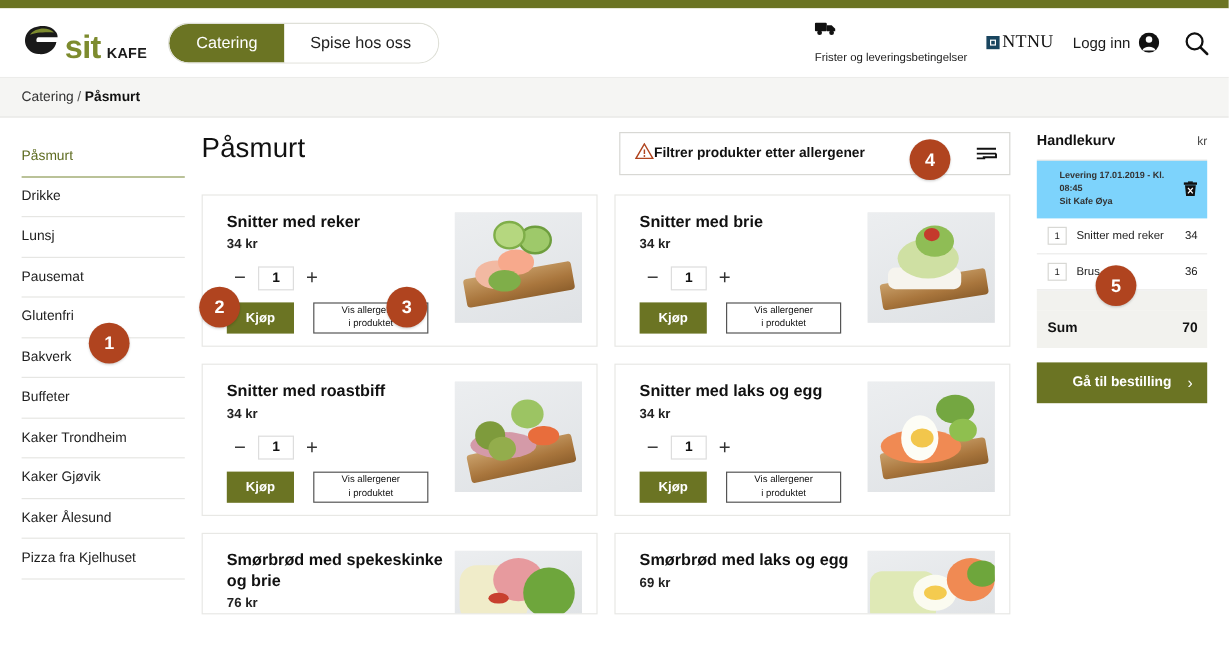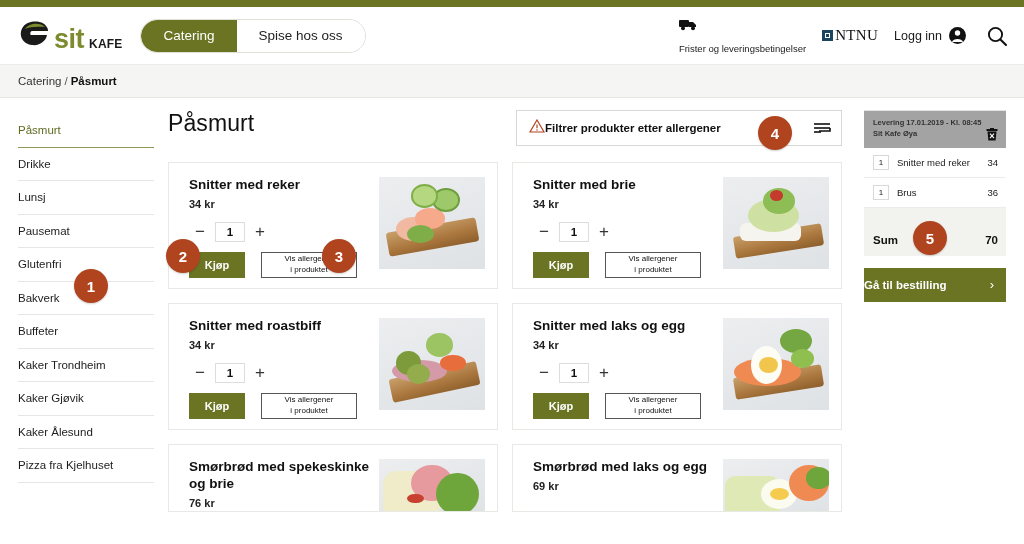--- a/index.html
+++ b/index.html
@@ -163,21 +163,21 @@
   }
   .card.short .card-img { height: 60px; }
 
   
   .cart { width: 170px; flex: 0 0 170px; padding: 12px 18px 0 10px; }
   .cart-head { display:flex; align-items:baseline; padding-bottom: 9px; }
   .cart-title { font-size: 12px; font-weight:700; color:#111; }
   .cart-kr { margin-left:auto; font-size: 10px; color:#444; }
   .cart-box { border-top:1px solid #e4e4e0; }
   .deliv {
-    background:#a3a3a3; padding: 7px 8px 8px 9px; display:flex; align-items:flex-end;
+    background:#7dd3fc; padding: 7px 8px 8px 19px; display:flex; align-items:center;
   }
   .deliv-txt { font-size: 7.5px; font-weight:700; color:#333; line-height:1.45; }
   .trash { margin-left:auto; width:12px;height:13px; cursor:pointer; }
   .cart-row {
     display:flex; align-items:center; gap:8px;
     padding: 7px 8px 7px 9px;
     border-bottom: 1px solid #ececea;
     position:relative;
   }
   .cart-qty {
@@ -189,21 +189,21 @@
   .cart-gap { height: 17px; background:#f2f2ee; }
   .cart-sum {
     background:#f2f2ee; display:flex; align-items:center;
     padding: 9px 8px 10px 9px;
   }
   .sum-label { font-size: 11.5px; font-weight:700; color:#111; }
   .sum-val { margin-left:auto; font-size: 11.5px; font-weight:700; color:#111; }
   .checkout {
     margin-top: 12px; height: 34px; width: 100%;
     background:#6b7423; color:#fff; border:none; cursor:pointer;
-    display:flex;align-items:center;justify-content:flex-start; position:relative;
+    display:flex;align-items:center;justify-content:center; position:relative;
     font-size: 11.5px; font-weight:700; font-family:inherit;
   }
   .checkout .chev { position:absolute; right: 12px; font-size: 13px; font-weight:400; }
 
   
   .marker {
     position:absolute; width: 34px; height:34px; border-radius:50%;
     background:#b0441f; color:#fff;
     display:flex;align-items:center;justify-content:center;
     font-size: 15px; font-weight:700; z-index: 40;
@@ -485,20 +485,24 @@
               <div class="f-blob" style="left:62%;top:10%;width:38%;height:60%;background:#f08a53;"></div>
               <div class="f-blob" style="left:78%;top:14%;width:24%;height:36%;background:#6ea63c;"></div>
             </div>
           </div>
         </div>
 
       </div>
     </main>
 
     <aside class="cart">
+      <div class="cart-head">
+        <span class="cart-title">Handlekurv</span>
+        <span class="cart-kr">kr</span>
+      </div>
 
       <div class="cart-box">
         <div class="deliv">
           <div class="deliv-txt">
             <span>Levering 17.01.2019 - Kl. 08:45</span><br>
             <span>Sit Kafe Øya</span>
           </div>
           <span class="trash">
             <svg width="12" height="13" viewBox="0 0 12 13">
               <rect x="0.5" y="1" width="11" height="2" fill="#111"></rect>

